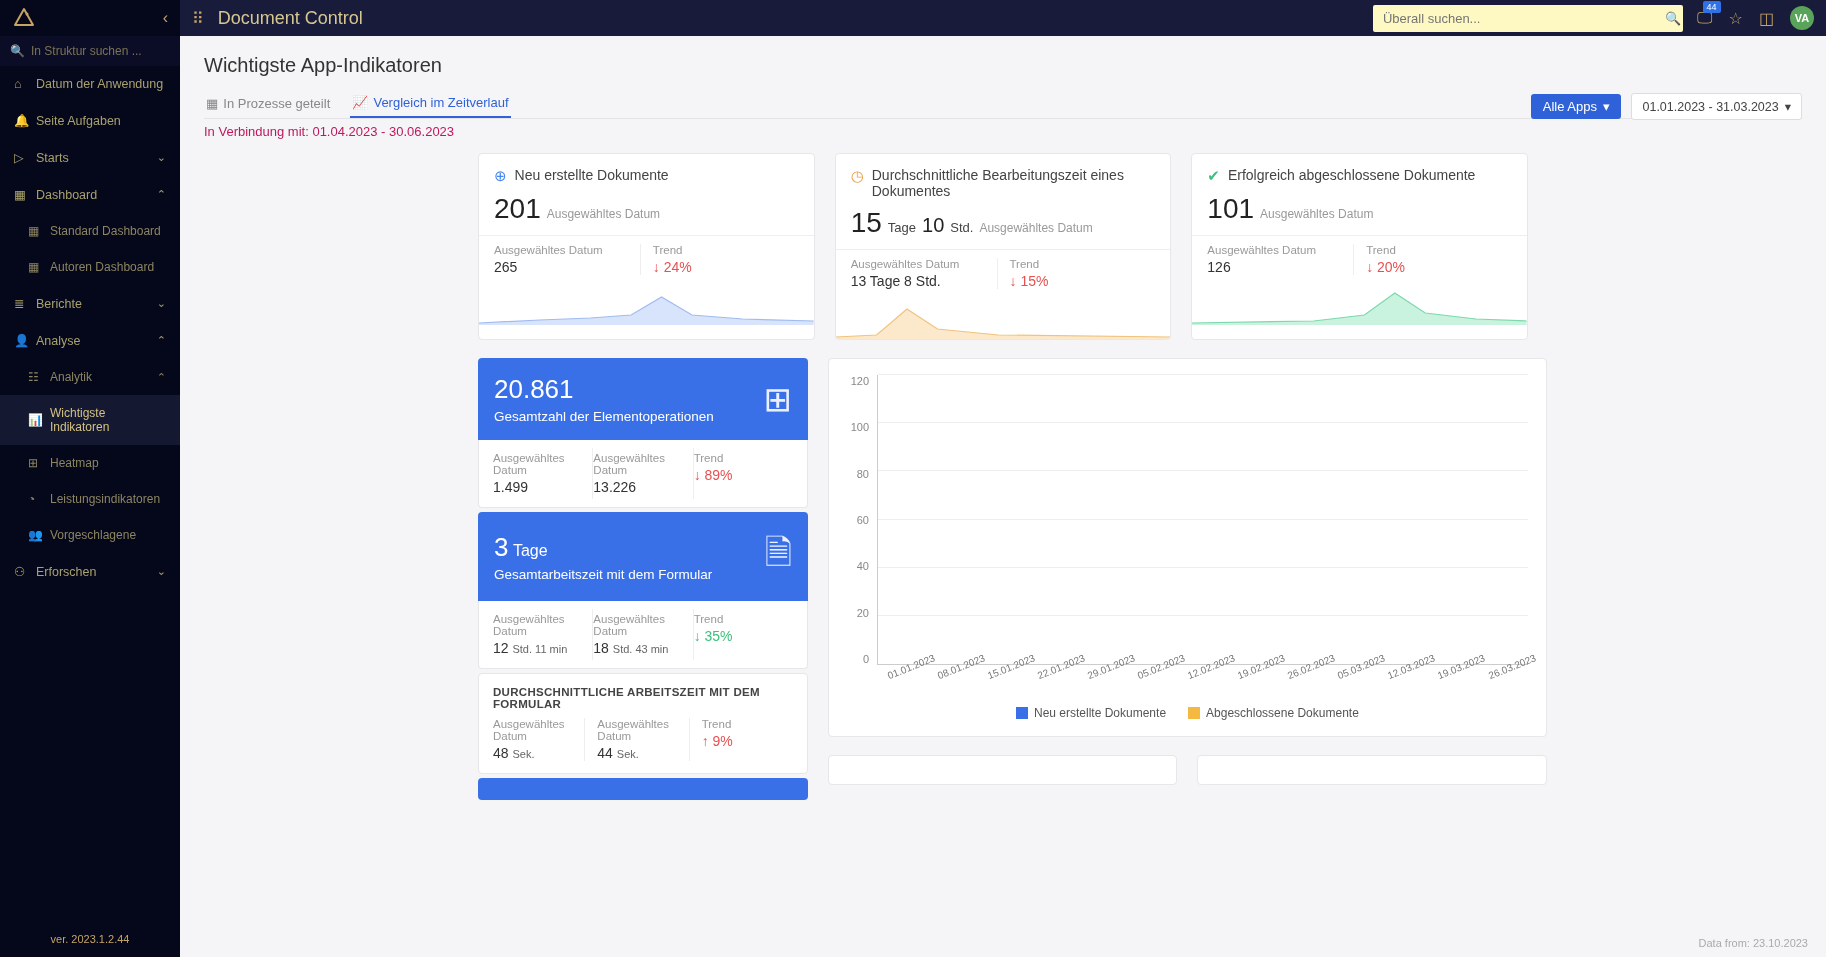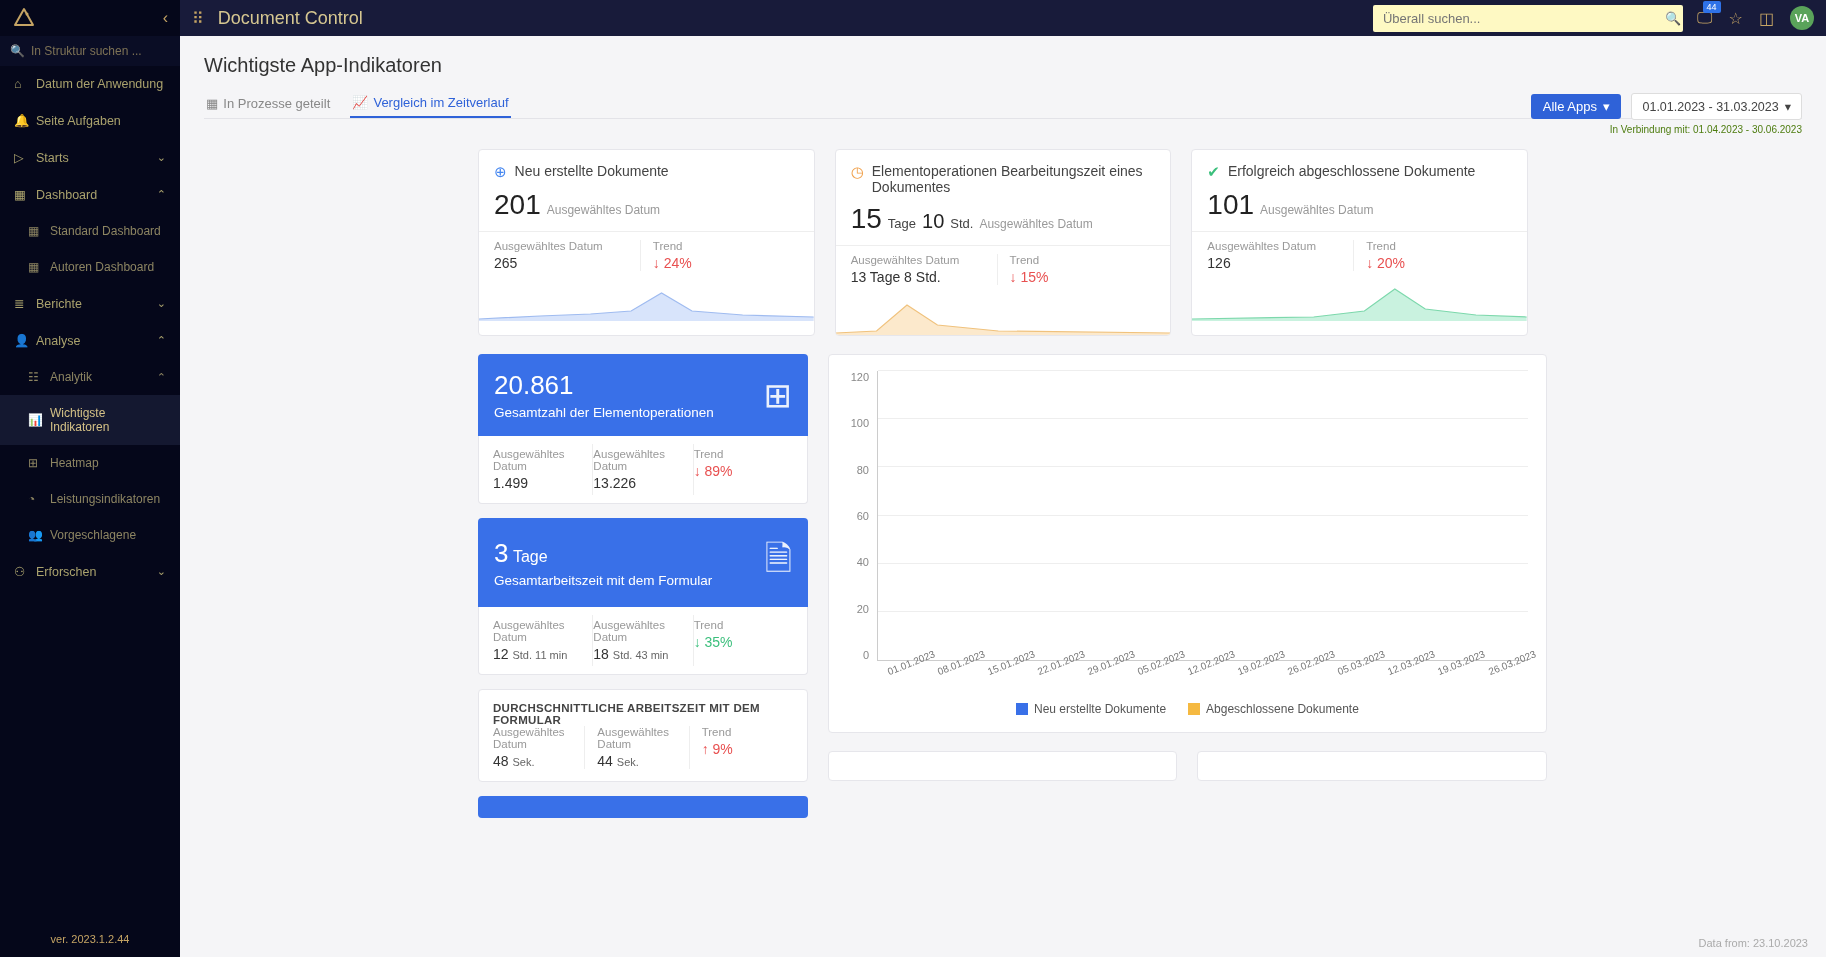--- a/index.html
+++ b/index.html
@@ -27,22 +27,22 @@
 .badge{position:absolute;top:-8px;right:-8px;background:#2f72e8;color:#fff;font-size:9px;padding:1px 4px;border-radius:2px}
 .avatar{width:24px;height:24px;border-radius:50%;background:#5aa35a;color:#fff;display:flex;align-items:center;justify-content:center;font-size:11px;font-weight:600}
 .content{flex:1;overflow-y:auto;padding:18px 24px 40px}
 .page-title{font-size:20px;font-weight:400;color:#333;margin-bottom:12px}
 .tabs{display:flex;gap:18px;border-bottom:1px solid #e3e3e8;margin-bottom:6px}
 .tab{padding:6px 2px;font-size:13px;color:#888;display:flex;align-items:center;gap:5px;cursor:pointer}
 .tab.active{color:#2f62d8;border-bottom:2px solid #2f62d8}
 .filters-row{display:flex;justify-content:flex-end;gap:10px;align-items:center;margin-top:-32px;margin-bottom:4px}
 .btn-apps{background:#2f62d8;color:#fff;border:none;padding:5px 12px;border-radius:3px;font-size:13px;display:flex;align-items:center;gap:6px;cursor:pointer}
 .date-pick{background:#fff;border:1px solid #ddd;padding:5px 10px;font-size:12.5px;color:#444;border-radius:3px;display:flex;align-items:center;gap:6px;cursor:pointer}
-.comparison{text-align:right;font-size:10px;color:#4d7c0f;margin-bottom:14px}
-.col1{display:flex;flex-direction:column;gap:14px;max-width:330px}
+.comparison{text-align:left;font-size:13px;color:#be185d;margin-bottom:14px}
+.col1{display:flex;flex-direction:column;gap:4px;max-width:330px}
 .card{background:#fff;border:1px solid #e6e6eb;border-radius:4px;overflow:hidden}
 .card-head{padding:13px 15px 8px;display:flex;align-items:flex-start;gap:8px}
 .kpi-ico{font-size:15px}
 .kpi-ico.blue{color:#4687f0}
 .kpi-ico.orange{color:#f0a04a}
 .kpi-ico.green{color:#3bbf7c}
 .kpi-title{font-size:14px;color:#444;font-weight:500}
 .kpi-val{padding:0 15px 10px;display:flex;align-items:baseline;gap:6px}
 .kpi-num{font-size:28px;font-weight:500;color:#222}
 .kpi-sub{font-size:12px;color:#999}
@@ -72,21 +72,21 @@
 .bar-group{display:flex;gap:2px;align-items:flex-end;width:5%}
 .bar{width:10px;border-radius:1px 1px 0 0}
 .bar.b1{background:#3970e8}
 .bar.b2{background:#f5b941}
 .xaxis{display:flex;justify-content:space-around;font-size:10px;color:#777;margin-left:30px;margin-top:6px}
 .xaxis span{transform:rotate(-22deg);transform-origin:top left;white-space:nowrap;width:5%}
 .legend{display:flex;justify-content:center;gap:22px;margin-top:24px;font-size:12px;color:#555}
 .leg-item{display:flex;align-items:center;gap:6px}
 .leg-sw{width:12px;height:12px}
 .mini-card{background:#fff;border:1px solid #e6e6eb;border-radius:4px;padding:12px 14px}
-.mini-title{font-size:11.5px;font-weight:600;color:#444;letter-spacing:.3px;text-transform:uppercase}
+.mini-title{font-size:11.5px;font-weight:600;color:#444;letter-spacing:.3px;margin-bottom:8px;text-transform:uppercase}
 .mini-stats{display:flex}
 .footer-note{position:fixed;bottom:8px;right:18px;font-size:11px;color:#aaa}
 svg{display:block}
 .unit-sm{font-size:11px;color:#666}
 </style>
 </head>
 <body>
 
 <div class="app">
   <aside class="sidebar">
@@ -256,21 +256,21 @@
           </div>
           <svg class="spark" viewBox="0 0 330 40" preserveAspectRatio="none">
               <path d="M0,38 L60,35 L110,33 L150,30 L180,12 L210,30 L260,34 L330,36 L330,40 L0,40 Z" fill="#d8e4fb"></path>
               <path d="M0,38 L60,35 L110,33 L150,30 L180,12 L210,30 L260,34 L330,36" fill="none" stroke="#9fbbf0" stroke-width="1.2"></path>
             </svg>
         </div>
 
         <div class="card">
           <div class="card-head">
               <span class="kpi-ico orange">◷</span>
-              <span class="kpi-title">Elementoperationen Bearbeitungszeit eines Dokumentes</span>
+              <span class="kpi-title">Durchschnittliche Bearbeitungszeit eines Dokumentes</span>
             </div>
           <div class="kpi-val">
             <span class="kpi-num">15</span>
               <span class="kpi-unit">Tage</span>
             <span class="kpi-mid">10</span>
               <span class="kpi-unit">Std.</span>
             <span class="kpi-sub">Ausgewähltes Datum</span>
           </div>
           <div class="card-stats">
             <div class="stat-col">

